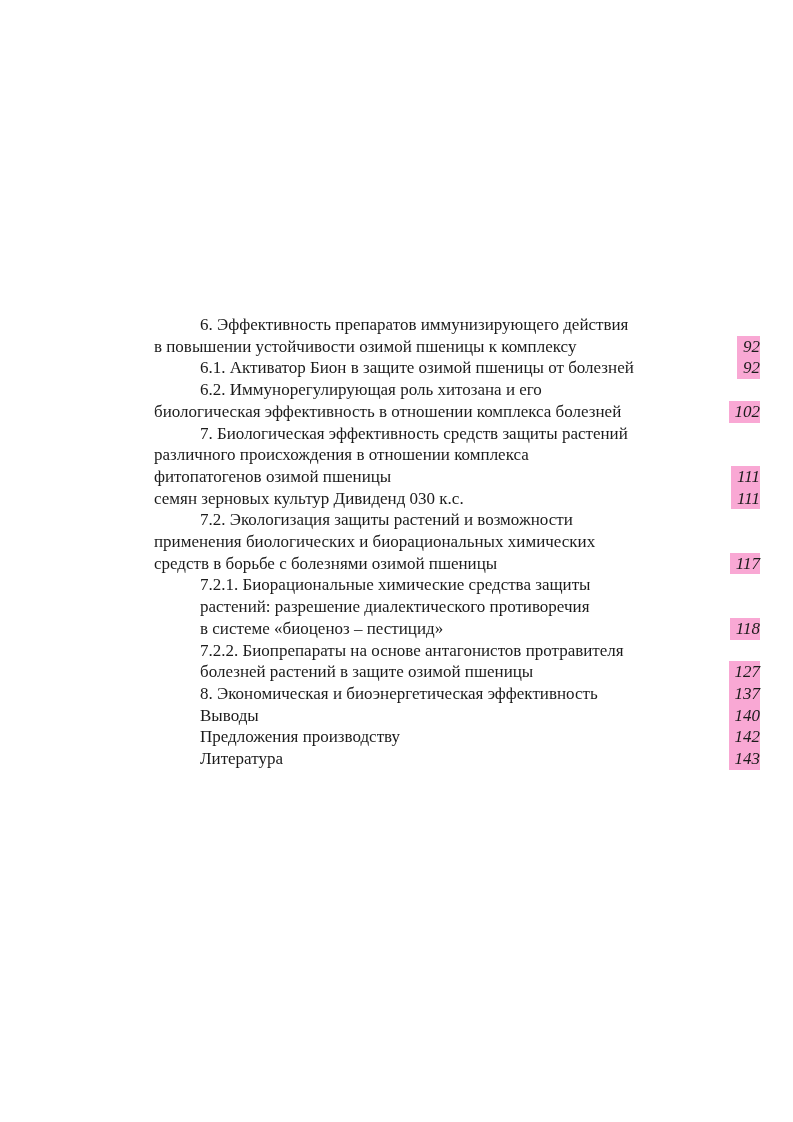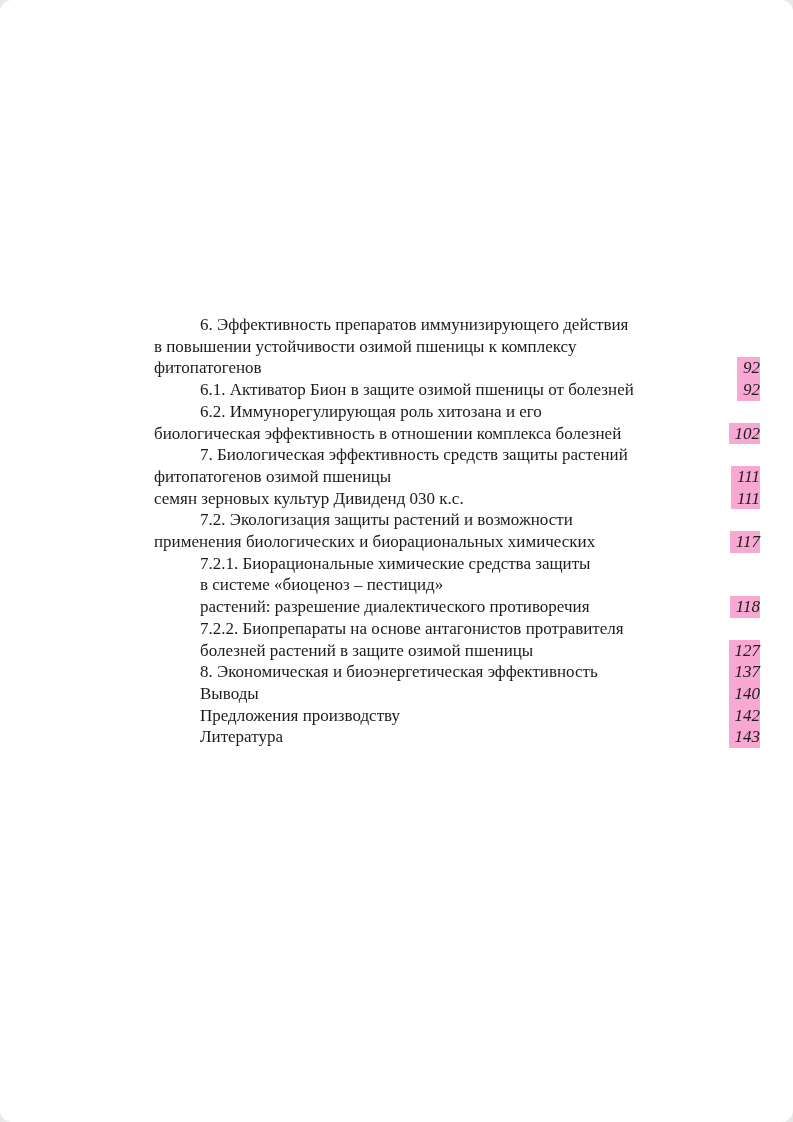--- a/index.html
+++ b/index.html
@@ -8,21 +8,20 @@
   .page {
     position: relative;
     width: 793px;
     height: 1122px;
     margin: 0 auto;
     background: #ffffff;
     overflow: hidden;
     font-family: "Liberation Serif", "DejaVu Serif", serif;
     font-size: 17px;
     color: #1b1b1b;
-    border-radius: 12px;
   }
   .toc {
     position: absolute;
     left: 154px;
     top: 314px;
     width: 622px;
   }
   .entry { position: relative; }
   .line {
     line-height: 21.7px;
@@ -41,56 +40,57 @@
 </style>
 </head>
 <body>
 
 <div class="page">
   <div class="toc">
 
     <div class="entry">
       <div class="line ind">6. Эффективность препаратов иммунизирующего действия</div>
       <div class="line">в повышении устойчивости озимой пшеницы к комплексу</div>
-      <div class="line">фитопатогенов</div>
       <span class="pagenum">92</span>
     </div>
 
     <div class="entry">
       <div class="line ind">6.1. Активатор Бион в защите озимой пшеницы от болезней</div>
       <span class="pagenum">92</span>
     </div>
 
     <div class="entry">
       <div class="line ind">6.2. Иммунорегулирующая роль хитозана и его</div>
       <div class="line">биологическая эффективность в отношении комплекса болезней</div>
       <span class="pagenum">102</span>
     </div>
 
     <div class="entry">
       <div class="line ind">7. Биологическая эффективность средств защиты растений</div>
+      <div class="line">различного происхождения в отношении комплекса</div>
       <div class="line">фитопатогенов озимой пшеницы</div>
       <span class="pagenum">111</span>
     </div>
 
     <div class="entry">
       <div class="line">семян зерновых культур Дивиденд 030 к.с.</div>
       <span class="pagenum">111</span>
     </div>
 
     <div class="entry">
       <div class="line ind">7.2. Экологизация защиты растений и возможности</div>
       <div class="line">применения биологических и биорациональных химических</div>
+      <div class="line">средств в борьбе с болезнями озимой пшеницы</div>
       <span class="pagenum">117</span>
     </div>
 
     <div class="entry">
       <div class="line ind">7.2.1. Биорациональные химические средства защиты</div>
+      <div class="line ind">растений: разрешение диалектического противоречия</div>
       <div class="line ind">в системе «биоценоз – пестицид»</div>
-      <div class="line ind">растений: разрешение диалектического противоречия</div>
       <span class="pagenum">118</span>
     </div>
 
     <div class="entry">
       <div class="line ind">7.2.2. Биопрепараты на основе антагонистов протравителя</div>
       <div class="line ind">болезней растений в защите озимой пшеницы</div>
       <span class="pagenum">127</span>
     </div>
 
     <div class="entry">

